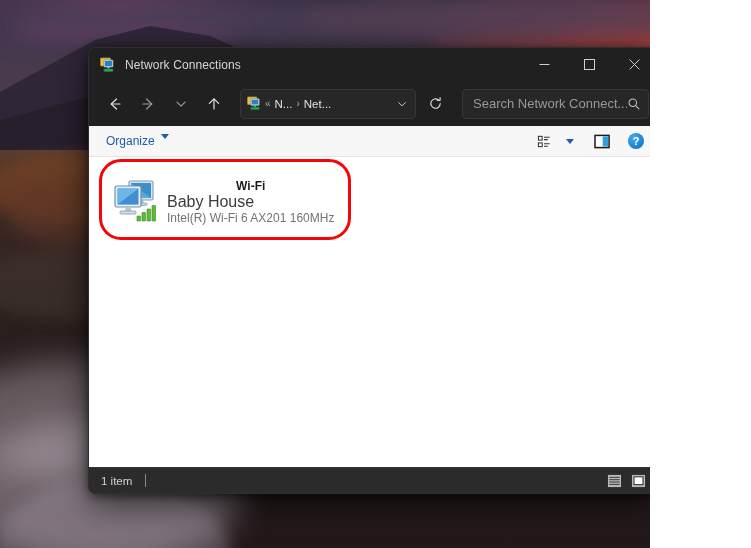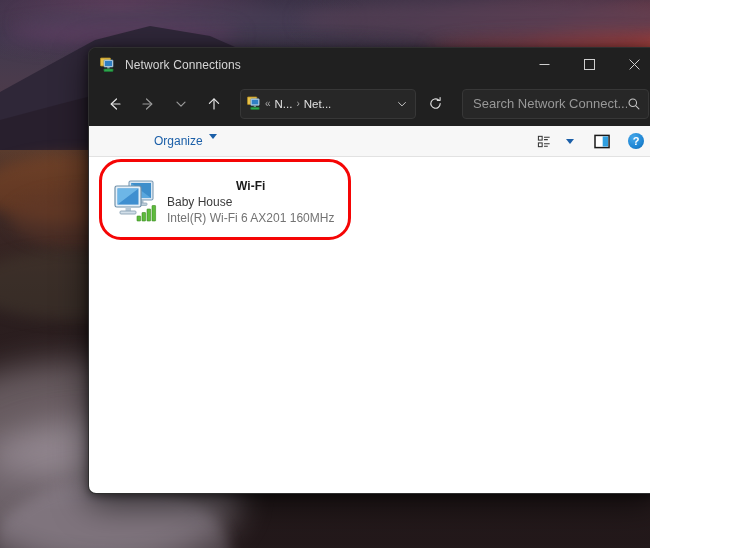--- a/index.html
+++ b/index.html
@@ -199,21 +199,20 @@
     align-items: center;
     padding: 0 9px 0 11px;
     flex: 0 0 auto;
   }
   .organize-btn {
     display: flex;
     align-items: flex-start;
     gap: 6px;
     padding: 3px 6px;
     border-radius: 3px;
-    margin-left: 48px;
   }
   .organize-label {
     color: #1b5fa8;
     font-size: 12px;
   }
   .caret-down {
     width: 0; height: 0;
     border-left: 4px solid transparent;
     border-right: 4px solid transparent;
     border-top: 5px solid #1b5fa8;
@@ -272,21 +271,21 @@
   }
   .conn-text { padding-top: 2px; min-width: 0; }
   .conn-name {
     font-size: 12px;
     color: #1a1a1a;
     font-weight: bold;
     line-height: 16px;
     text-align: center;
   }
   .conn-network {
-    font-size: 12px;
+    font-size: 16px;
     color: #3b3b3b;
     line-height: 16px;
   }
   .conn-adapter {
     font-size: 12px;
     color: #737373;
     line-height: 16px;
     white-space: nowrap;
     text-align: center;
   }
@@ -523,15 +522,37 @@
         <div class="conn-text">
           <div class="conn-name">Wi-Fi</div>
           <div class="conn-network">Baby House</div>
           <div class="conn-adapter">Intel(R) Wi-Fi 6 AX201 160MHz</div>
         </div>
       </div>
 
       <div class="highlight-box"></div>
     </div>
 
+    <div class="statusbar">
+      <span class="status-text">1 item</span>
+      <span class="status-divider"></span>
+      <span class="status-spacer"></span>
+      <span class="view-toggles">
+        <span class="view-btn">
+          <svg width="15" height="14" viewBox="0 0 16 15">
+            <rect x="1" y="1" width="14" height="13" fill="#b9b9b9"></rect>
+            <line x1="2.4" y1="3.6" x2="13.6" y2="3.6" stroke="#3a3a3a" stroke-width="1.1"></line>
+            <line x1="2.4" y1="6.1" x2="13.6" y2="6.1" stroke="#3a3a3a" stroke-width="1.1"></line>
+            <line x1="2.4" y1="8.6" x2="13.6" y2="8.6" stroke="#3a3a3a" stroke-width="1.1"></line>
+            <line x1="2.4" y1="11.1" x2="13.6" y2="11.1" stroke="#3a3a3a" stroke-width="1.1"></line>
+          </svg>
+        </span>
+        <span class="view-btn">
+          <svg width="15" height="14" viewBox="0 0 16 15">
+            <rect x="1" y="1" width="14" height="13" fill="#b9b9b9"></rect>
+            <rect x="3.2" y="3" width="9.6" height="8.4" fill="#ffffff" stroke="#2e2e2e" stroke-width="1.1"></rect>
+          </svg>
+        </span>
+      </span>
+    </div>
 
   </div>
 </div>
 
 </body></html>

